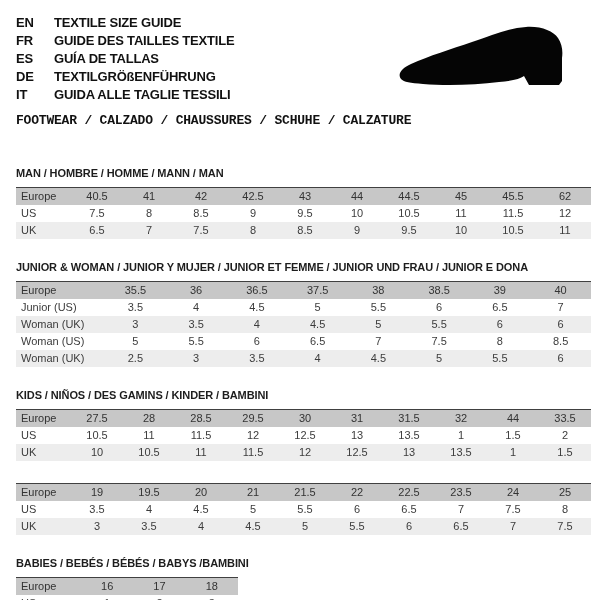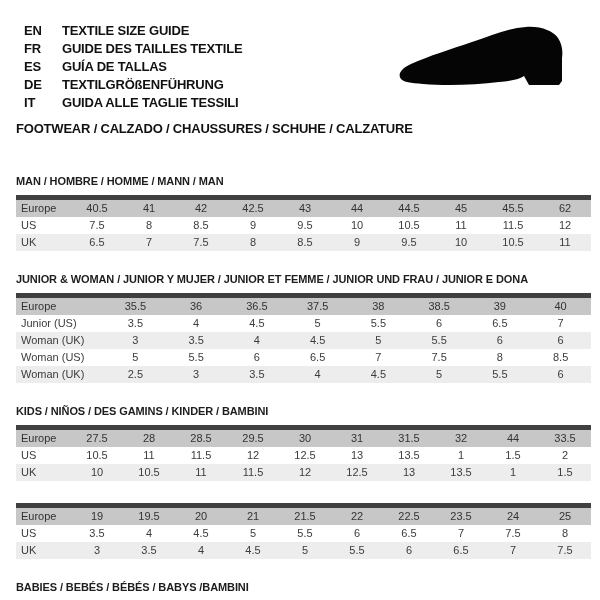--- a/index.html
+++ b/index.html
@@ -5,41 +5,41 @@
   html,body{margin:0;padding:0;background:#ffffff;}
   body{
     width:600px;height:600px;position:relative;overflow:hidden;
     font-family:"Liberation Sans","DejaVu Sans",sans-serif;
     color:#222;
     -webkit-font-smoothing:antialiased;
   }
   .page{padding:14px 9px 0 16px;}
 
   
-  .lang-block{margin:8px;}
+  .lang-block{margin:0;}
   .lang-line{display:flex;line-height:18px;font-size:13px;font-weight:bold;color:#111;letter-spacing:-0.2px;}
   .lang-code{width:38px;flex:0 0 38px;}
-  .category-line{margin-top:9px;font-size:13px;font-weight:bold;color:#111;letter-spacing:-0.2px;line-height:16px;}
+  .category-line{margin-top:9px;font-size:13px;font-weight:bold;color:#111;letter-spacing:-0.2px;line-height:16px;font-family:Liberation Mono, monospace;}
 
   
   .shoe{position:absolute;top:24px;left:396px;width:184px;height:72px;}
   .shoe svg{display:block;width:100%;height:100%;}
 
   
   .size-section{margin-top:22px;}
   .size-section.first{margin-top:38px;}
   .section-title{margin:0 0 8px 0;font-size:11px;font-weight:bold;color:#1d1d1d;letter-spacing:-0.1px;line-height:12px;}
 
   table.size-table{border-collapse:collapse;table-layout:fixed;width:575px;font-size:11px;color:#3c3c3c;}
   table.size-table td{height:17px;line-height:17px;padding:0;text-align:center;overflow:hidden;white-space:nowrap;}
   table.size-table td.label{text-align:left;padding-left:5px;width:50px;}
   table.size-table.cols-8 td.label{width:84px;}
   table.size-table.narrow{width:222px;}
   table.size-table.narrow td.label{width:60px;}
-  table.size-table tr:first-child td{background:#c7c7c7;border-top:5px solid #404040;color:#333;}
+  table.size-table tr:first-child td{background:#c7c7c7;border-top:1px solid #404040;color:#333;}
   table.size-table tr:nth-child(even) td{background:#ffffff;}
   table.size-table tr:nth-child(odd):not(:first-child) td{background:#ededed;}
 </style>
 </head>
 <body>
 
 <div class="page">
 
   <div class="lang-block">
     <div class="lang-line">

